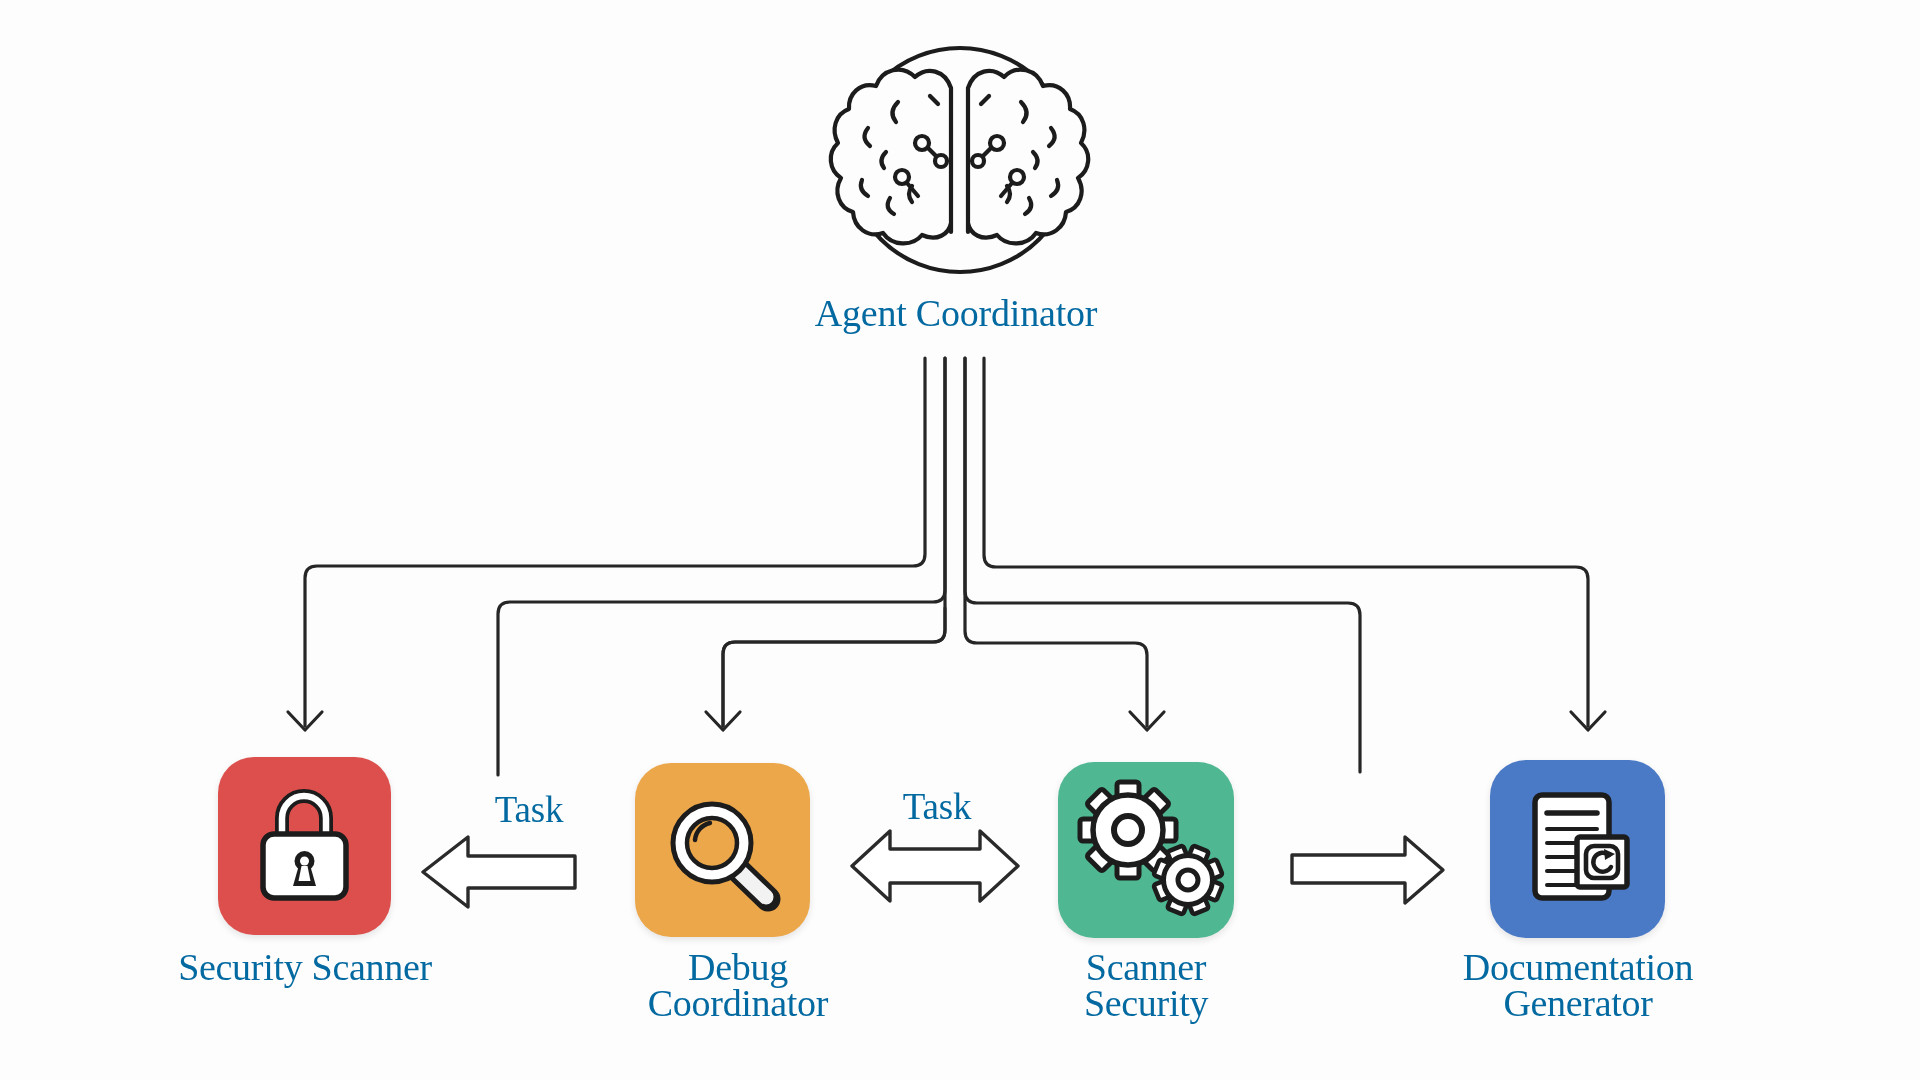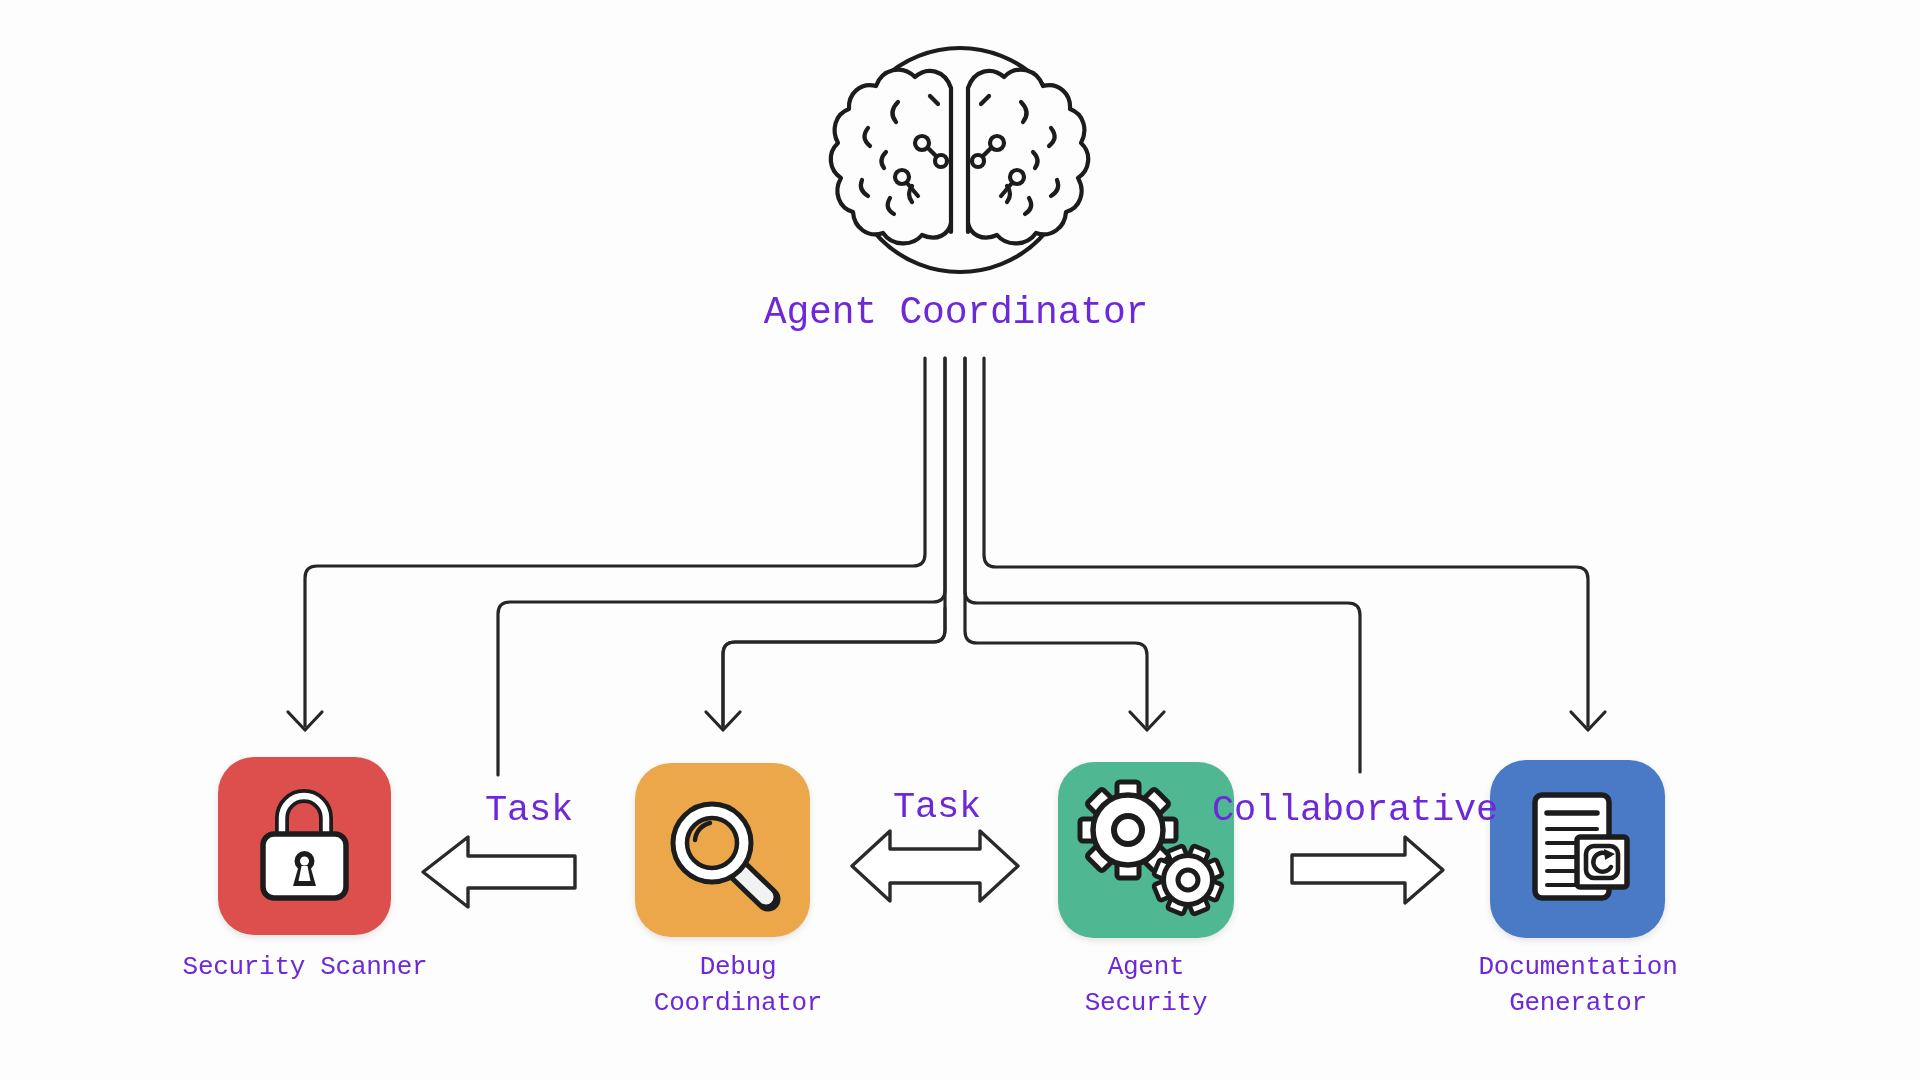--- a/index.html
+++ b/index.html
@@ -1,30 +1,30 @@
 <!DOCTYPE html>
 <html><head>
 <meta charset="utf-8">
 <style>
   html,body{margin:0;padding:0;background:#ffffff;}
   .stage{
     position:relative;width:1920px;height:1080px;overflow:hidden;
     background:#fdfdfd;
-    font-family:Liberation Mono, monospace;
-    color:#6d28d9;
+    font-family:Liberation Serif, serif;
+    color:#0369a1;
   }
   .wires{position:absolute;left:0;top:0;width:1920px;height:1080px;z-index:2;pointer-events:none;}
   .agent-box{
     position:absolute;z-index:1;border-radius:36px;
     box-shadow:0 3px 7px rgba(0,0,0,0.10);
   }
   .label{position:absolute;z-index:3;transform:translateX(-50%);text-align:center;white-space:nowrap;}
   .coordinator-label{top:292px;left:956px;font-size:38px;line-height:42px;font-weight:500;letter-spacing:-0.2px;}
   .edge-label{top:789px;font-size:37px;line-height:42px;font-weight:500;letter-spacing:-0.2px;}
-  .agent-label{top:949px;font-size:26px;line-height:36px;font-weight:500;letter-spacing:-0.3px;}
+  .agent-label{top:949px;font-size:38px;line-height:36px;font-weight:500;letter-spacing:-0.3px;}
   .agent-label span{display:block;}
 </style>
 </head>
 <body>
 
 <div class="stage">
 
   <div class="agent-box" style="left: 218px; top: 757px; width: 173px; height: 178px; background: rgb(221, 79, 76);"></div>
   <div class="agent-box" style="left: 635px; top: 763px; width: 175px; height: 174px; background: rgb(236, 167, 74);"></div>
   <div class="agent-box" style="left: 1058px; top: 762px; width: 176px; height: 176px; background: rgb(79, 184, 147);"></div>
@@ -171,32 +171,31 @@
       <rect x="1586" y="846" width="32" height="32" rx="8" fill="#ffffff" stroke="#1c1c1c" stroke-width="4.6"></rect>
       <path d="M1609,855 A9.5,9.5 0 1 0 1611,867" fill="none" stroke="#1c1c1c" stroke-width="4.4" stroke-linecap="round"></path>
       <path d="M1604,849 L1615,854 L1605,860 Z" fill="#1c1c1c"></path>
     </g>
   </svg>
 
   <div class="label coordinator-label">Agent Coordinator</div>
 
   <div class="label edge-label" style="left:529px">Task</div>
   <div class="label edge-label" style="left:937px;top:786px">Task</div>
-  <div class="label edge-label" style="left:1355px">Collaborative</div>
 
   <div class="label agent-label" style="left:305px">
     <span>Security Scanner</span>
       <span></span>
   </div>
   <div class="label agent-label" style="left:738px">
     <span>Debug</span>
       <span>Coordinator</span>
   </div>
   <div class="label agent-label" style="left:1146px">
-    <span>Agent</span>
+    <span>Scanner</span>
       <span>Security</span>
   </div>
   <div class="label agent-label" style="left:1578px">
     <span>Documentation</span>
       <span>Generator</span>
   </div>
 
 </div>
 
 </body></html>

